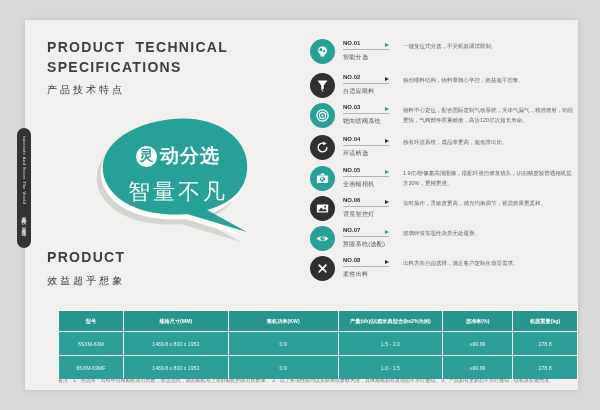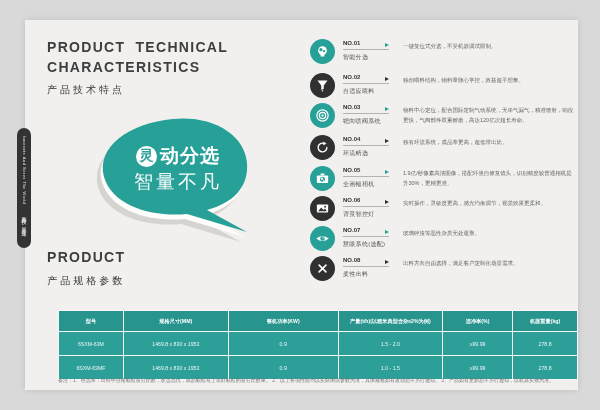--- a/index.html
+++ b/index.html
@@ -22,21 +22,21 @@
   .sec .zh{font-size:10px;letter-spacing:3px;margin-top:6px;color:#3a3a3a;font-family:Liberation Mono, monospace;}
 
   
   .bubble-wrap{position:absolute;left:70px;top:95px;width:170px;height:130px;}
   .bubble-wrap svg{position:absolute;left:0;top:0;}
   .bubble-text{position:absolute;left:18px;top:28px;width:130px;text-align:center;color:#fff;}
   .b-line1{display:flex;align-items:center;justify-content:center;gap:3px;}
   .b-circ{display:inline-flex;align-items:center;justify-content:center;width:21px;height:21px;
           border-radius:50%;background:#fff;color:#27a098;font-size:14px;font-weight:bold;}
   .b-rest{font-size:19px;font-weight:bold;letter-spacing:1px;}
-  .b-line2{font-size:19px;letter-spacing:3px;opacity:.96;}
+  .b-line2{margin-top:8px;font-size:22px;letter-spacing:3px;opacity:.96;}
 
   
   .features{position:absolute;left:285px;top:0;width:268px;height:300px;}
   .feat{position:absolute;left:0;width:268px;height:30px;}
   .feat:nth-child(1){top:19px;} .feat:nth-child(2){top:53px;} .feat:nth-child(3){top:83px;}
   .feat:nth-child(4){top:115px;}.feat:nth-child(5){top:146px;}.feat:nth-child(6){top:176px;}
   .feat:nth-child(7){top:206px;}.feat:nth-child(8){top:236px;}
   .ficon{position:absolute;left:0;top:0;width:25px;height:25px;border-radius:50%;
          display:flex;align-items:center;justify-content:center;}
   .feat.teal{--c:#27a098;} .feat.dark{--c:#303030;}
@@ -64,21 +64,21 @@
 <div class="canvas">
   <div class="page">
 
     <div class="side-tab">
       <span class="en">Innovate And Serve The World</span>
       <span class="zh">革新科技 · 服务全球</span>
     </div>
 
     <div class="sec sec1">
       <div class="en">PRODUCT TECHNICAL</div>
-      <div class="en">CHARACTERISTICS</div>
+      <div class="en">SPECIFICATIONS</div>
       <div class="zh">产品技术特点</div>
     </div>
 
     <div class="bubble-wrap">
       <svg width="170" height="130" viewBox="0 0 170 130">
         <path d="M78 4 C118 0 150 20 152 48 C154 72 138 88 112 95 L152 117 L92 99 C58 102 18 92 9 62 C1 32 34 8 78 4 Z" fill="#d6d4d0" transform="translate(-6,10)"></path>
         <path d="M78 4 C118 0 150 20 152 48 C154 72 138 88 112 95 L152 117 L92 99 C58 102 18 92 9 62 C1 32 34 8 78 4 Z" fill="#fdfdfc" transform="translate(-2,5)"></path>
         <path d="M78 4 C118 0 150 20 152 48 C154 72 138 88 112 95 L152 117 L92 99 C58 102 18 92 9 62 C1 32 34 8 78 4 Z" fill="#27a098"></path>
       </svg>
       <div class="bubble-text">
@@ -209,21 +209,21 @@
           <div class="fno">NO.08</div>
           <div class="flabel">柔性出料</div>
         </div>
         <div class="fdesc">出料方向自由选择，满足客户定制化场景需求。</div>
       </div>
 
     </div>
 
     <div class="sec sec2">
       <div class="en">PRODUCT</div>
-      <div class="zh">产品规格参数</div>
+      <div class="zh">效益超乎想象</div>
     </div>
 
     <table class="spec-table">
       <colgroup>
         <col style="width:12.5%">
           <col style="width:20.2%">
           <col style="width:21.2%">
         <col style="width:20.1%">
           <col style="width:13.5%">
           <col style="width:12.5%">

